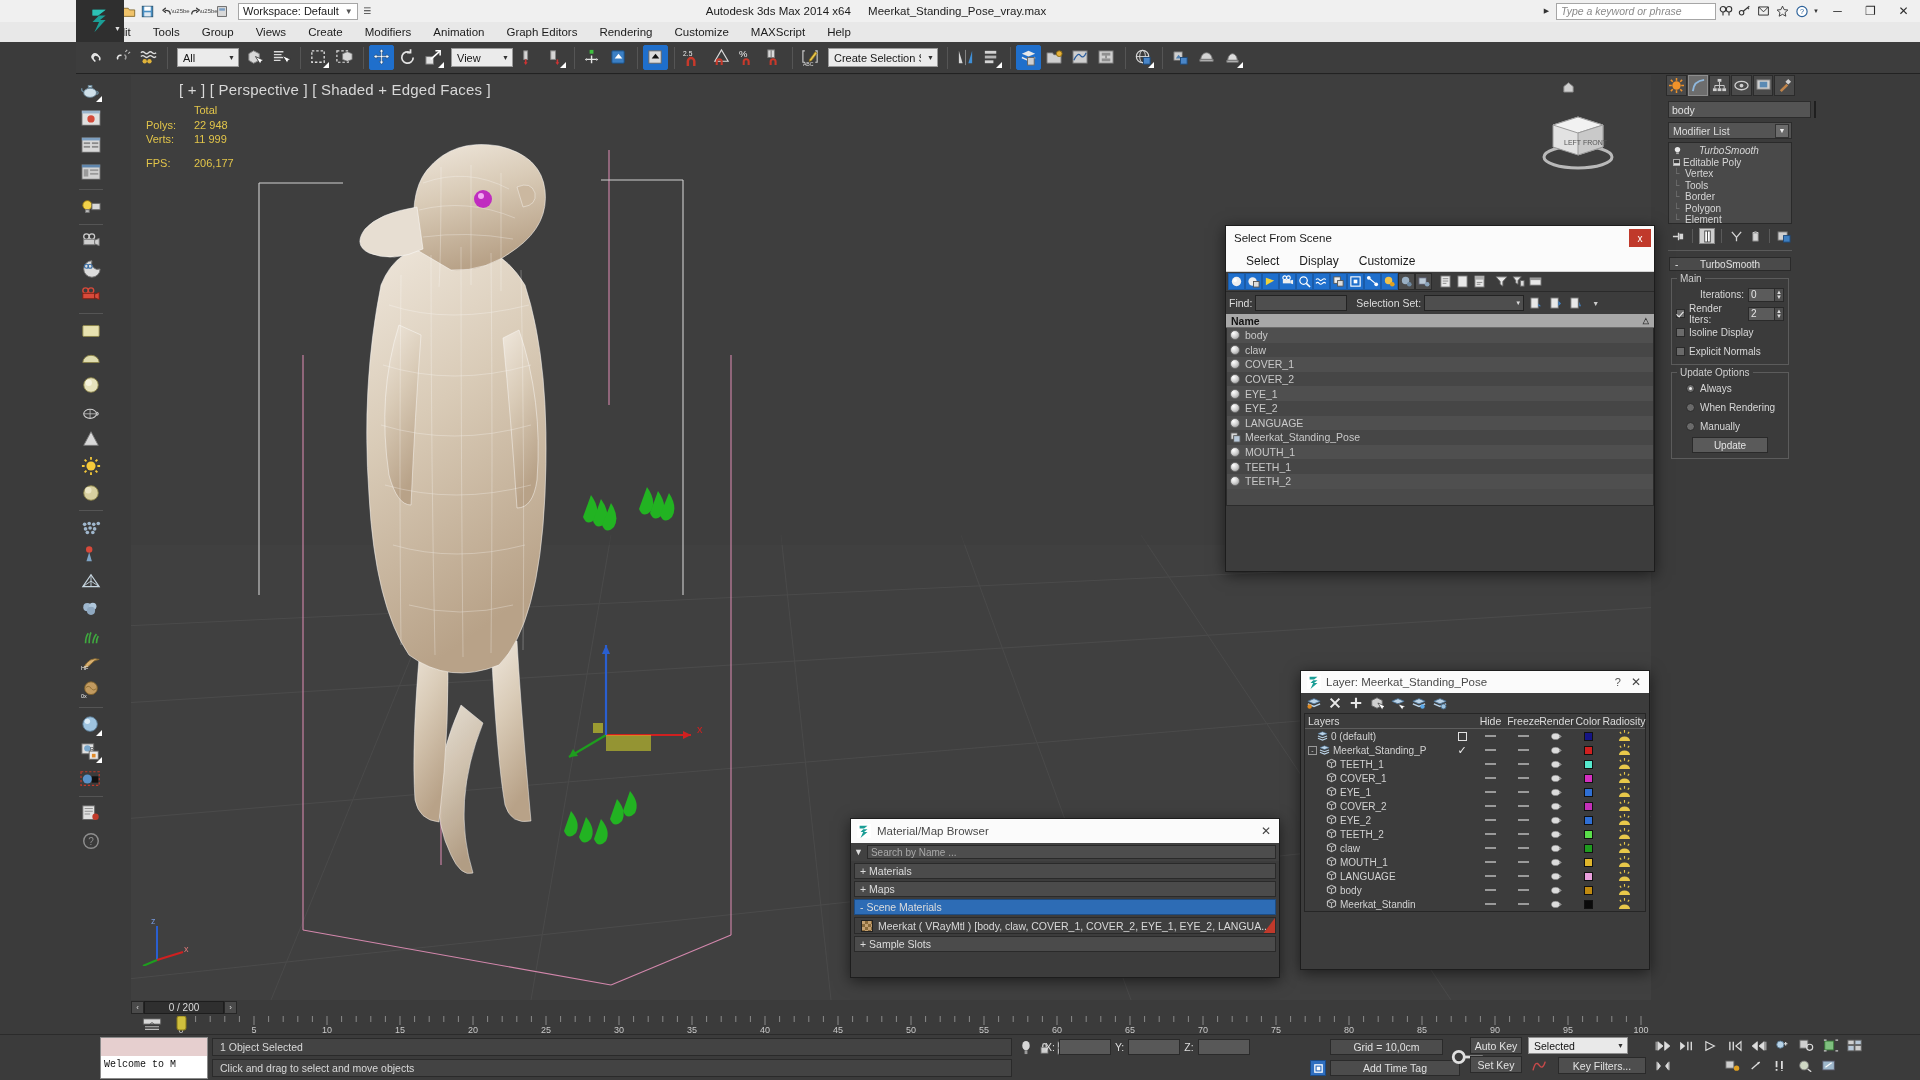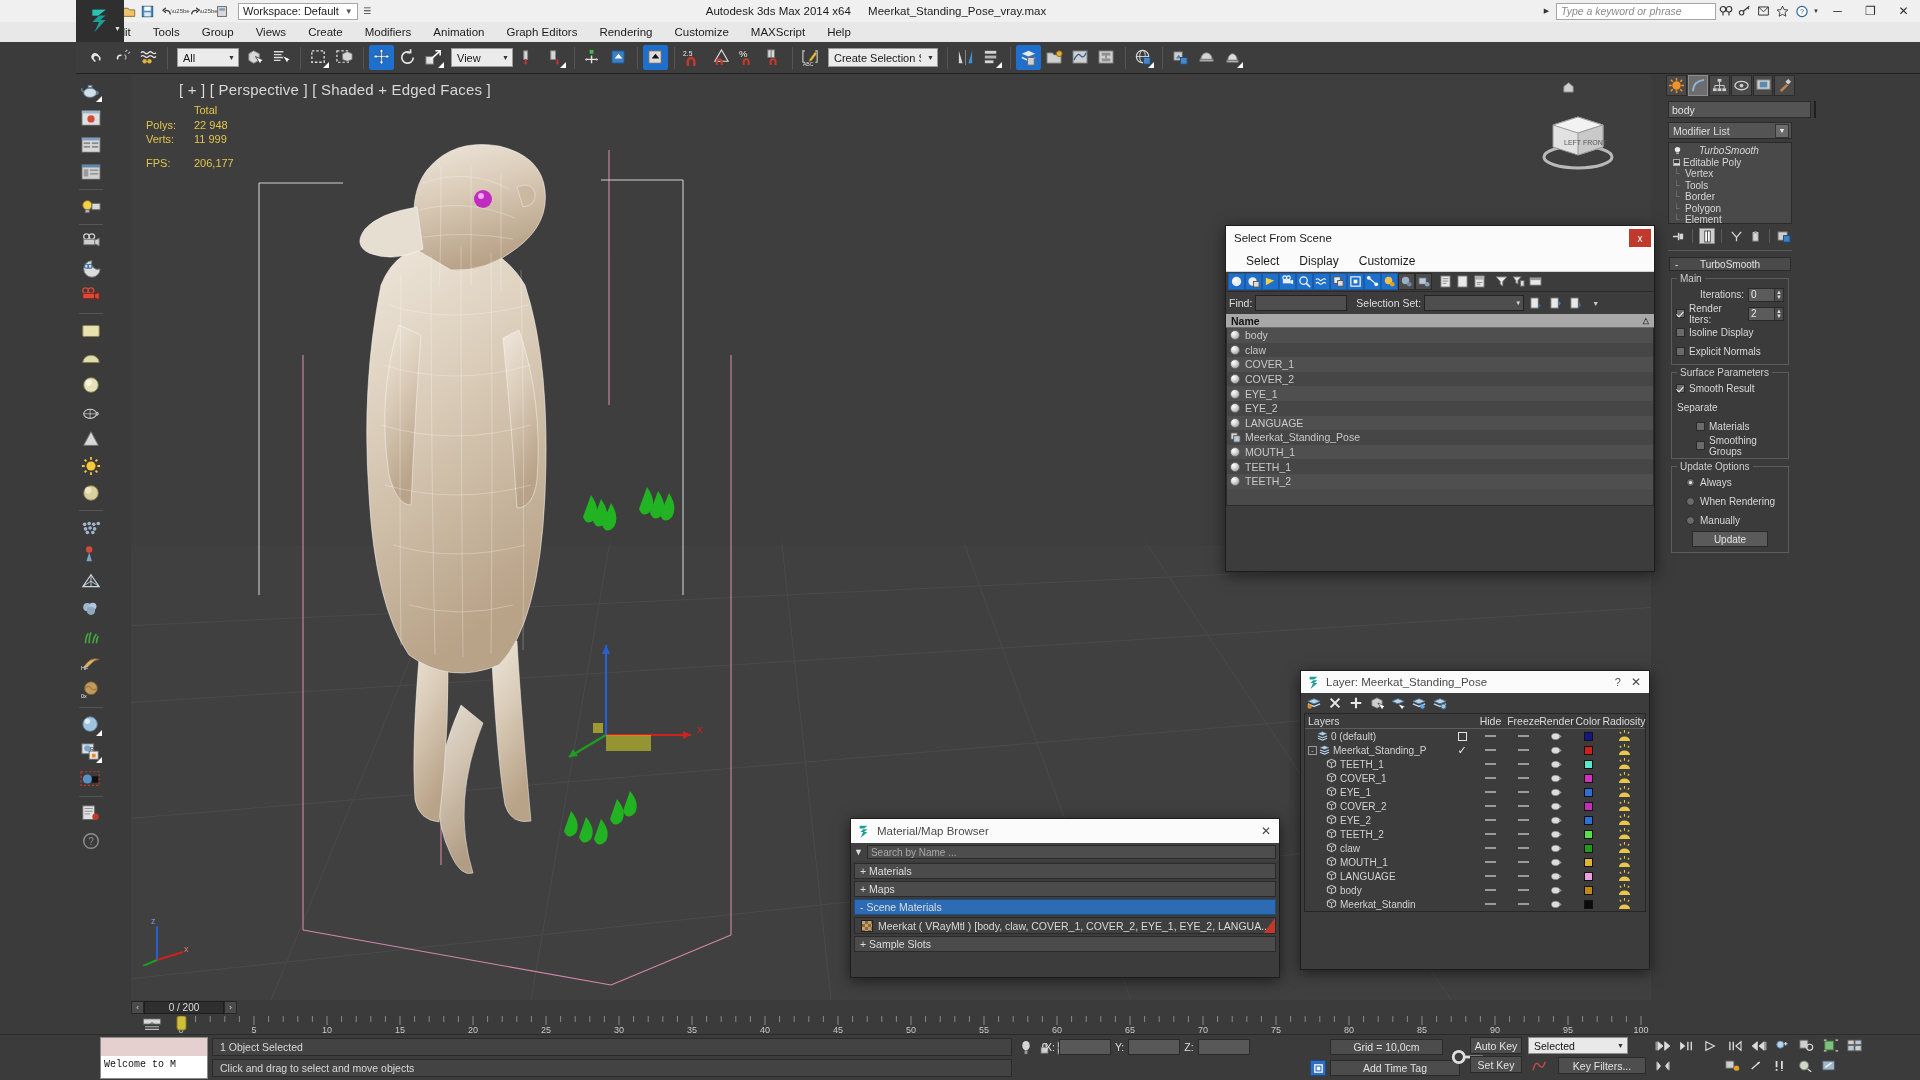--- a/index.html
+++ b/index.html
@@ -1040,38 +1040,20 @@
         <div class="row">
           <span class="ck"></span>
           <span class="lab" style="text-align:left;">Isoline Display</span>
         </div>
         <div class="row" style="margin-bottom:0">
           <span class="ck"></span>
           <span class="lab" style="text-align:left;">Explicit Normals</span>
         </div>
       </div>
 
-      <div class="grp">
-        <div class="gl">Surface Parameters</div>
-        <div class="row">
-          <span class="ck on"></span>
-          <span class="lab" style="text-align:left;">Smooth Result</span>
-        </div>
-        <div class="row">
-          <span class="lab" style="text-align:left;padding-left:1px;">Separate</span>
-        </div>
-        <div class="row" style="padding-left:20px;">
-          <span class="ck"></span>
-          <span class="lab" style="text-align:left;">Materials</span>
-        </div>
-        <div class="row" style="padding-left:20px;margin-bottom:0">
-          <span class="ck"></span>
-          <span class="lab" style="text-align:left;">Smoothing Groups</span>
-        </div>
-      </div>
 
       <div class="grp">
         <div class="gl">Update Options</div>
         <div class="row" style="padding-left:10px;">
           <span class="rd on"></span>
           <span class="lab" style="text-align:left;">Always</span>
         </div>
         <div class="row" style="padding-left:10px;">
           <span class="rd"></span>
           <span class="lab" style="text-align:left;">When Rendering</span>

